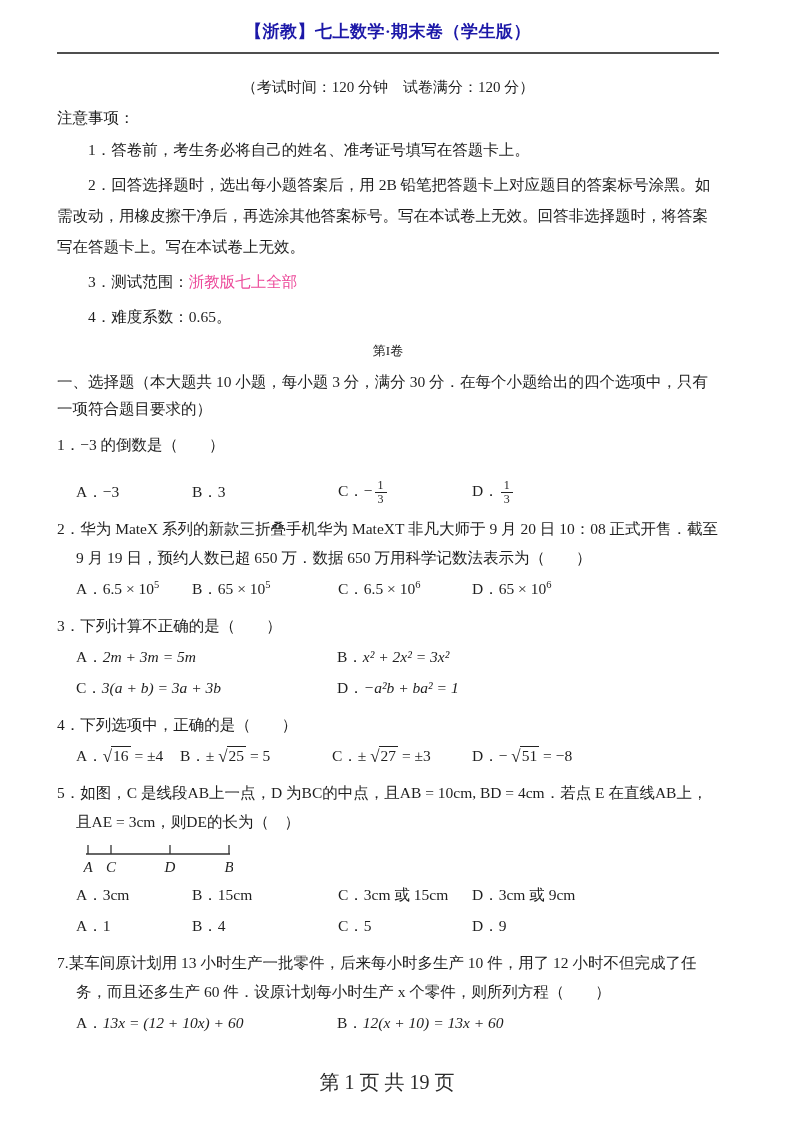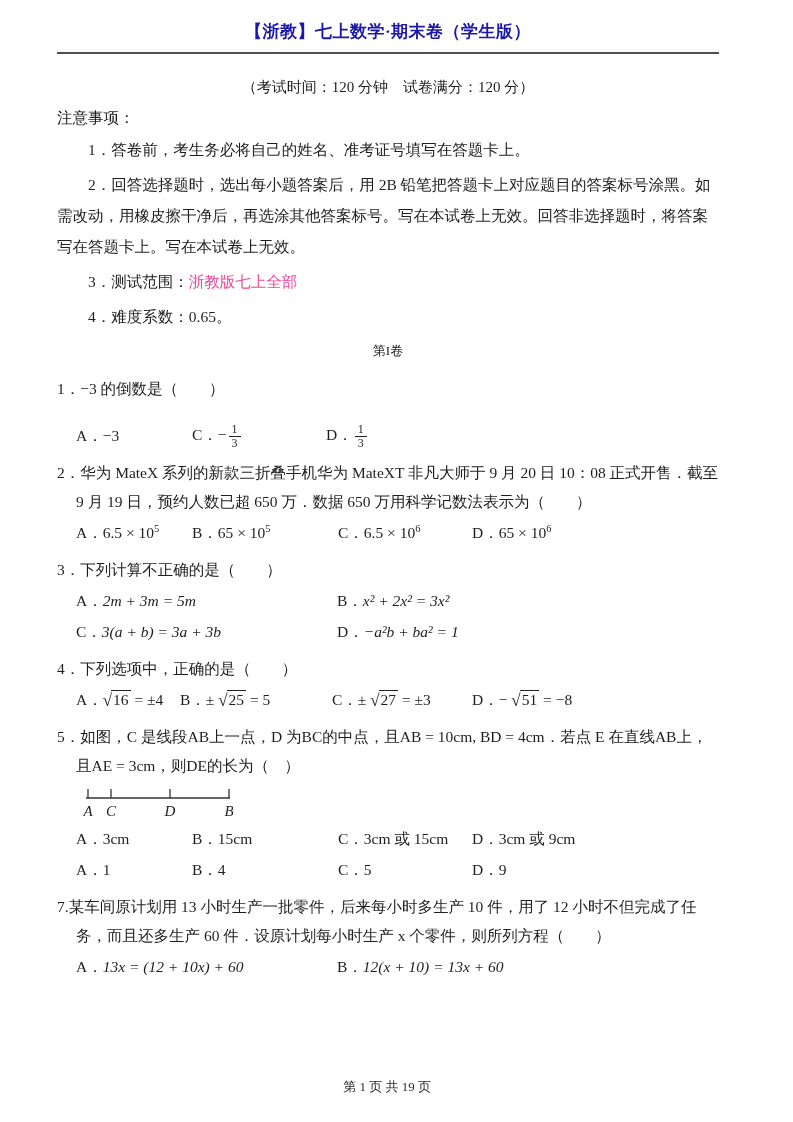--- a/index.html
+++ b/index.html
@@ -26,42 +26,44 @@
   .o4a{width:104px}.o4b{width:152px}.o4c{width:140px}
   .ocol{width:261px}
   .it{font-style:italic;}
   sup{font-size:10.5px;line-height:0;}
   .frac{display:inline-block;text-align:center;vertical-align:middle;font-size:12px;line-height:1.1;margin-left:2px;}
   .frac .num{display:block;border-bottom:1px solid #222;padding:0 3px;}
   .frac .den{display:block;}
   .rsign{font-size:17px;position:relative;top:1px;margin-right:-1px;}
   .rbar{border-top:1.5px solid #222;padding:0 2px;}
   .fig{margin:4px 0 0 26px;display:block;}
-  .footer{position:absolute;left:0;right:0;bottom:26px;text-align:center;font-size:13px;color:#2a2a2a;}
+  .footer{position:absolute;left:0;right:0;bottom:26px;text-align:center;font-size:20px;color:#2a2a2a;}
 </style>
 </head>
 <body>
 
 <div class="page">
 
   <div class="doc-title">【浙教】七上数学·期末卷（学生版）</div>
   <div class="rule"></div>
   <div class="exam-info">（考试时间：120 分钟　试卷满分：120 分）</div>
 
   <div class="notice-heading">注意事项：</div>
   <p class="indent">1．答卷前，考生务必将自己的姓名、准考证号填写在答题卡上。</p>
   <p class="indent">2．回答选择题时，选出每小题答案后，用 2B 铅笔把答题卡上对应题目的答案标号涂黑。如需改动，用橡皮擦干净后，再选涂其他答案标号。写在本试卷上无效。回答非选择题时，将答案写在答题卡上。写在本试卷上无效。</p>
   <p class="indent"><span>3．测试范围：</span><span class="red">浙教版七上全部</span></p>
   <p class="indent">4．难度系数：0.65。</p>
 
   <div class="part-title">第I卷</div>
+  <p class="section-intro">一、选择题（本大题共 10 小题，每小题 3 分，满分 30 分．在每个小题给出的四个选项中，只有一项符合题目要求的）</p>
 
   <p class="q">1．−3 的倒数是（　　）</p>
   <div class="opts opts-tall">
     <span class="opt o1"><span>A．</span><span>−3</span></span>
+    <span class="opt o2"><span>B．</span><span>3</span></span>
     <span class="opt o3"><span>C．</span><span>−</span><span class="frac"><span class="num">1</span><span class="den">3</span></span></span>
     <span class="opt"><span>D．</span><span></span><span class="frac"><span class="num">1</span><span class="den">3</span></span></span>
   </div>
 
   <p class="q">2．华为 MateX 系列的新款三折叠手机华为 MateXT 非凡大师于 9 月 20 日 10：08 正式开售．截至 9 月 19 日，预约人数已超 650 万．数据 650 万用科学记数法表示为（　　）</p>
   <div class="opts">
     <span class="opt o1"><span>A．</span><span>6.5 × 10</span><sup>5</sup></span>
     <span class="opt o2"><span>B．</span><span>65 × 10</span><sup>5</sup></span>
     <span class="opt o3"><span>C．</span><span>6.5 × 10</span><sup>6</sup></span>
     <span class="opt"><span>D．</span><span>65 × 10</span><sup>6</sup></span>

